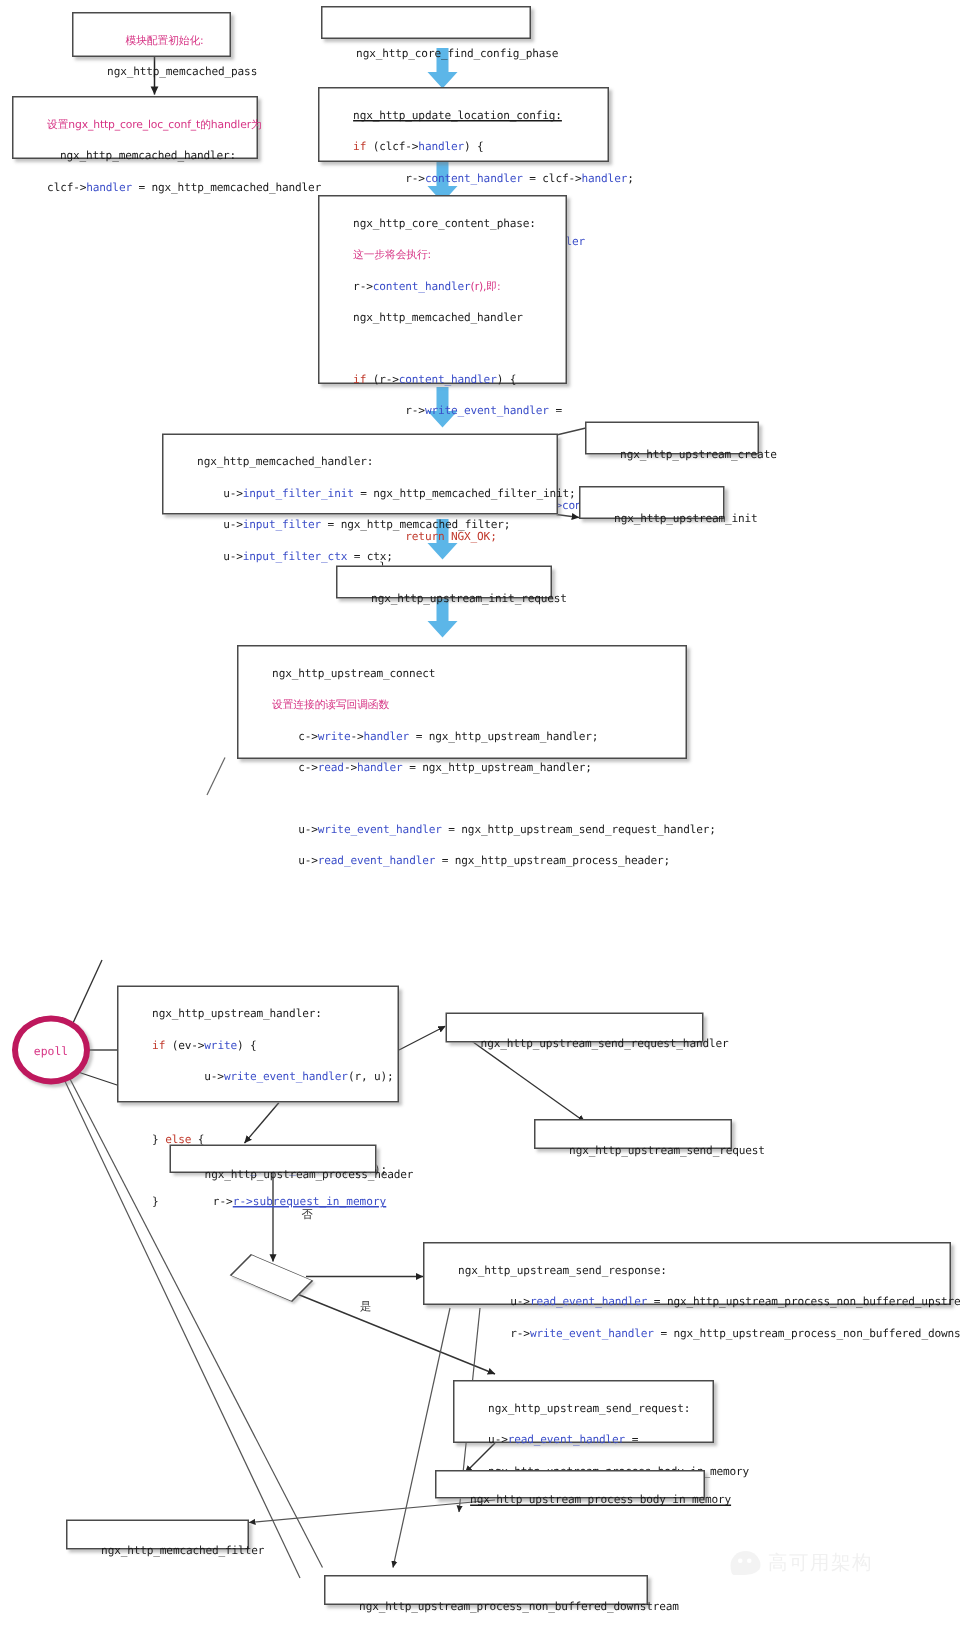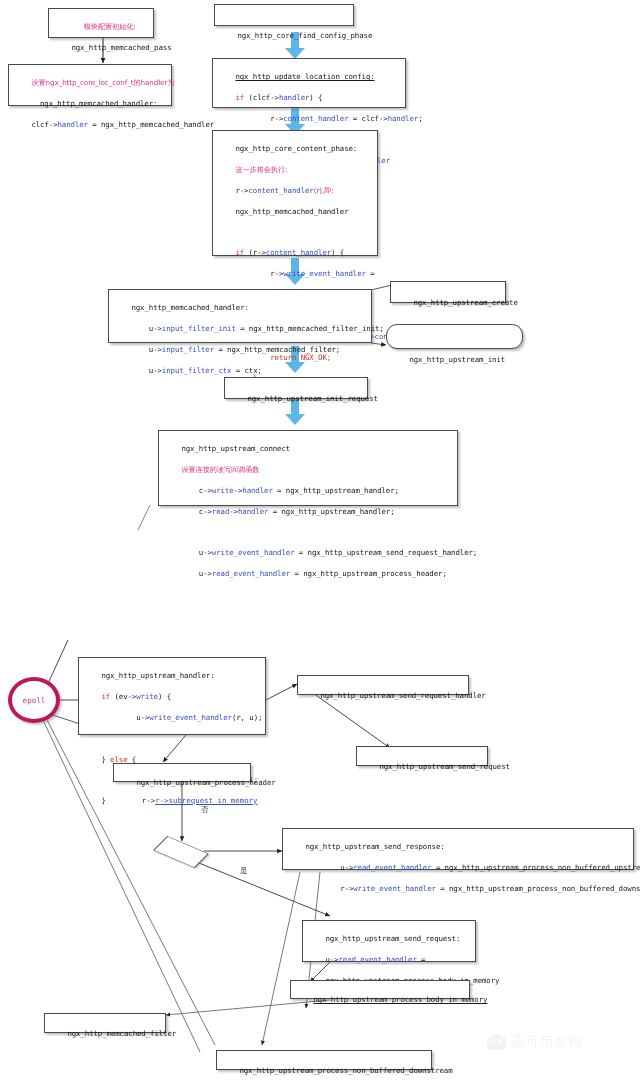--- a/index.html
+++ b/index.html
@@ -207,21 +207,21 @@
     <span class="plain">ngx_http_memcached_handler:</span><br>
     <span class="plain">    u-&gt;</span><span class="id">input_filter_init</span><span class="plain"> = ngx_http_memcached_filter_init;</span><br>
     <span class="plain">    u-&gt;</span><span class="id">input_filter</span><span class="plain"> = ngx_http_memcached_filter;</span><br>
     <span class="plain">    u-&gt;</span><span class="id">input_filter_ctx</span><span class="plain"> = ctx;</span>
   </div>
 
   <div class="node" style="left:390px;top:281px;width:116px;height:22px;padding-top:6px;">
     <span class="plain">ngx_http_upstream_create</span>
   </div>
 
-  <div class="node" style="left:386px;top:324px;width:137px;height:22px;padding-top:20px;border-radius:11px;">
+  <div class="node" style="left:386px;top:324px;width:97px;height:22px;padding-top:6px;">
     <span class="plain">ngx_http_upstream_init</span>
   </div>
 
   <div class="node center" style="left:224px;top:377px;width:144px;height:22px;padding-top:6px;">
     <span class="plain">ngx_http_upstream_init_request</span>
   </div>
 
   <div class="node" style="left:158px;top:430px;width:300px;height:76px;">
     <span class="plain">ngx_http_upstream_connect</span><br>
     <span class="cn">设置连接的读写回调函数</span><br>

